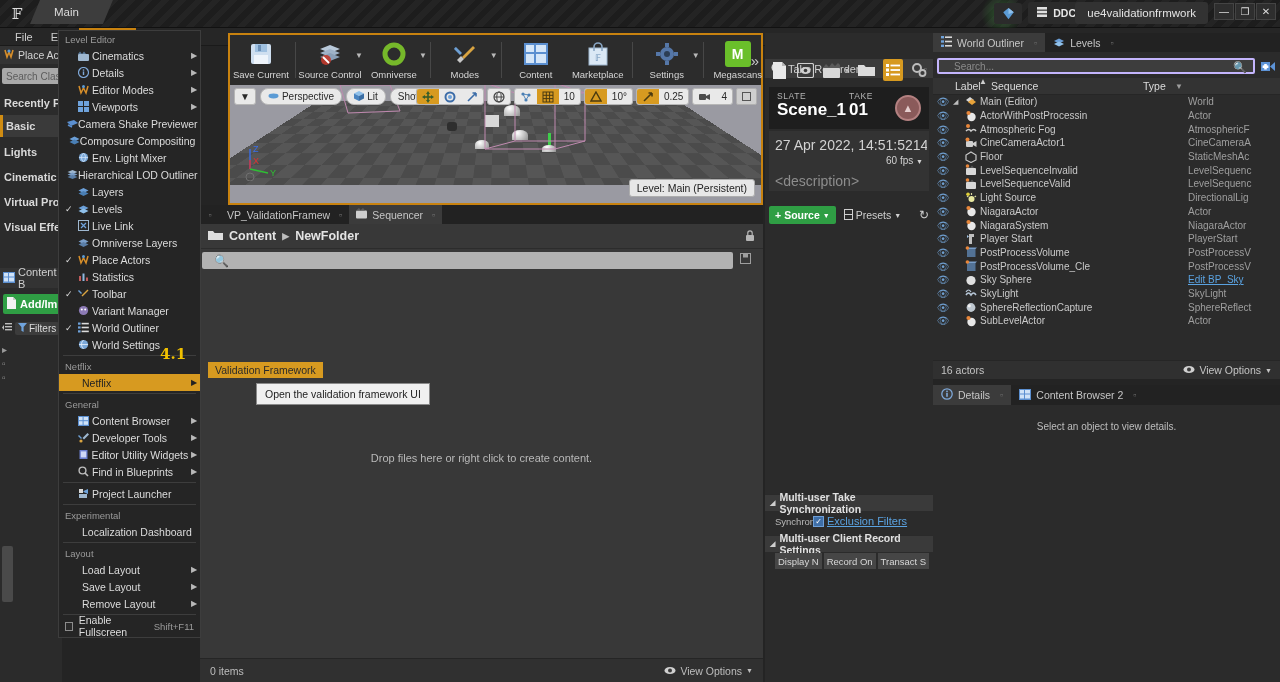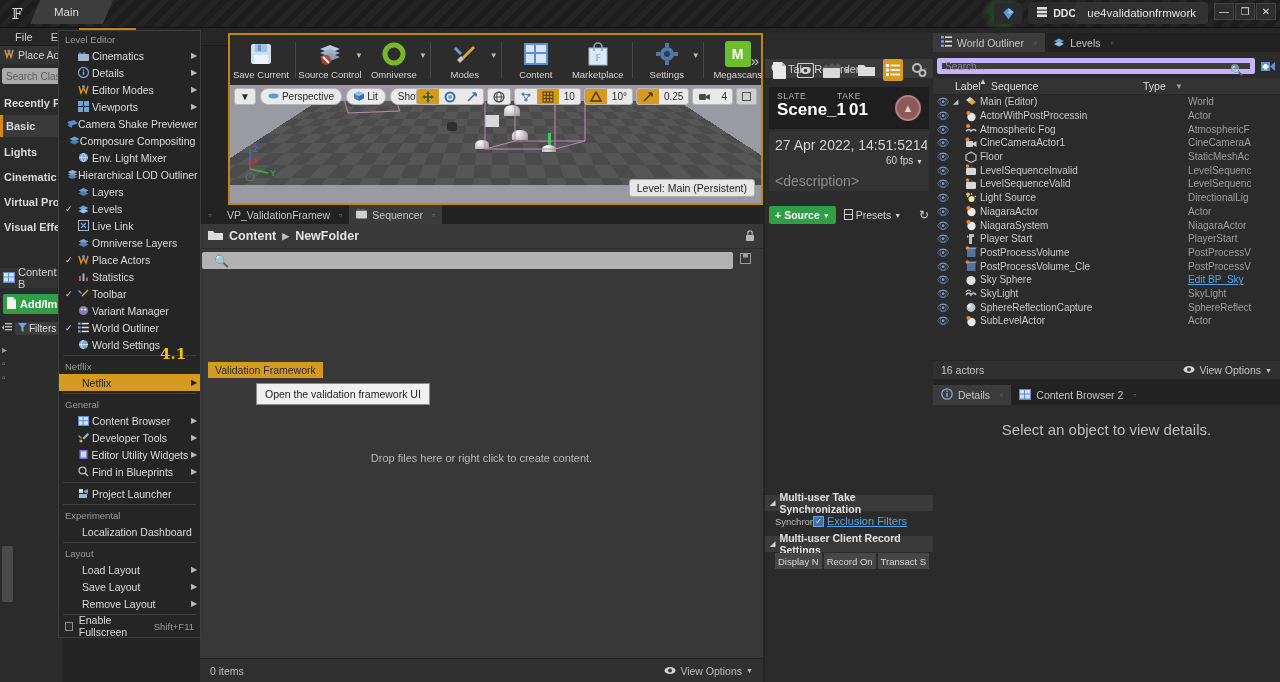--- a/index.html
+++ b/index.html
@@ -107,21 +107,21 @@
 
   
   #takerec{left:765px;top:33px;width:168px;height:649px;background:#2b2b2b;}
   #tr-tab{left:0;top:0;width:168px;height:19px;background:#3b3b3b;display:flex;align-items:center;gap:6px;padding-left:6px;margin-top:26px;}
   #tr-tab .x{margin-left:auto;margin-right:6px;color:#777;font-size:9px;}
   #tr-toolbar{left:4px;top:24px;width:160px;height:26px;display:flex;align-items:center;gap:6px;}
   .tri{width:22px;height:22px;display:flex;align-items:center;justify-content:center;color:#cfcfcf;font-size:13px;}
   .tri.on{background:#d79a20;border-radius:2px;color:#fff;}
   #slatebox{left:4px;top:54px;width:160px;height:42px;background:#1e1e1e;}
   #slate-lbl{left:8px;top:4px;font-size:8.5px;color:#b4b4b4;letter-spacing:.6px;}
-  #take-lbl{left:68px;top:4px;font-size:8.5px;color:#b4b4b4;letter-spacing:.6px;}
+  #take-lbl{left:80px;top:4px;font-size:8.5px;color:#b4b4b4;letter-spacing:.6px;}
   #slate-val{left:8px;top:13px;font-size:17px;color:#fff;font-weight:bold;}
   #take-val{left:80px;top:13px;font-size:17px;color:#fff;font-weight:bold;}
   #recbtn{right:8px;top:8px;width:26px;height:26px;border-radius:50%;background:#8a5a5a;border:2px solid #b48181;
     display:flex;align-items:center;justify-content:center;color:#e6cfcf;font-size:11px;}
   #metabox{left:4px;top:98px;width:160px;height:60px;background:#333;}
   #ts{left:6px;top:6px;font-size:14px;color:#d2d2d2;white-space:nowrap;overflow:hidden;width:152px;}
   #fps{right:6px;top:24px;font-size:10px;color:#d2d2d2;}
   #desc{left:6px;top:42px;font-size:14px;color:#8d8d8d;}
   #srcbar{left:4px;top:172px;width:160px;height:20px;display:flex;align-items:center;gap:8px;}
   #srcbtn{background:#2f9e44;border-radius:2px;height:18px;padding:0 6px;display:flex;align-items:center;gap:3px;
@@ -138,22 +138,22 @@
   #mu-cols{left:0;top:519px;width:168px;height:18px;display:flex;align-items:center;padding-left:10px;gap:2px;}
   .mucol{background:#464646;height:16px;display:flex;align-items:center;padding:0 3px;font-size:9.5px;
     color:#d8d8d8;white-space:nowrap;overflow:hidden;}
 
   
   #outliner{left:933px;top:33px;width:347px;height:345px;background:#2b2b2b;}
   #ol-tabs{left:0;top:0;width:347px;height:19px;background:#222;display:flex;align-items:flex-end;}
   .oltab{height:19px;display:flex;align-items:center;gap:5px;padding:0 8px;font-size:10.5px;color:#c6c6c6;}
   .oltab.active{background:#3b3b3b;}
   .oltab .x{color:#6f6f6f;font-size:9px;margin-left:5px;}
-  #ol-search{left:4px;top:25px;width:318px;height:16px;background:#3d3d3d;border:5px solid #c4b5fd;
-    border-radius:2px;display:flex;align-items:center;padding-left:3px;color:#8b8b8b;font-size:10px;}
+  #ol-search{left:4px;top:25px;width:318px;height:16px;background:#3d3d3d;border:2px solid #c4b5fd;
+    border-radius:2px;display:flex;align-items:center;padding-left:15px;color:#8b8b8b;font-size:10px;}
   #ol-s-icon{position:absolute;right:6px;top:1px;color:#ddd;font-size:11px;}
   #ol-add{position:absolute;right:4px;top:25px;width:17px;height:16px;color:#5d93d6;font-size:12px;
     display:flex;align-items:center;justify-content:center;}
   #ol-head{left:0;top:45px;width:347px;height:17px;background:#333;display:flex;align-items:center;
     font-size:10.5px;color:#dcdcdc;border-bottom:1px solid #262626;}
   #ol-head .c1{width:58px;padding-left:22px;position:relative;}
   #ol-head .c2{width:152px;}
   #ol-head .c3{flex:1;position:relative;}
   .sortarrow{position:absolute;left:46px;top:-3px;color:#cfcfcf;font-size:8px;}
   .sortarrow2{position:absolute;left:32px;top:2px;color:#9d9d9d;font-size:8px;}
@@ -167,21 +167,21 @@
   #ol-status{left:0;top:327px;width:347px;height:19px;background:#303030;border-top:1px solid #262626;
     display:flex;align-items:center;justify-content:space-between;padding:0 8px;font-size:10.5px;color:#c4c4c4;}
   #ol-status .vo{display:flex;align-items:center;gap:4px;}
 
   
   #details{left:933px;top:385px;width:347px;height:297px;background:#2b2b2b;}
   #dt-tabs{left:0;top:0;width:347px;height:20px;background:#222;display:flex;align-items:flex-end;}
   .dttab{height:20px;display:flex;align-items:center;gap:5px;padding:0 8px;font-size:10.5px;color:#c6c6c6;}
   .dttab.active{background:#3b3b3b;}
   .dttab .x{color:#6f6f6f;font-size:9px;margin-left:5px;}
-  #dt-msg{left:0;top:36px;width:347px;text-align:center;font-size:15px;color:#bdbdbd;}
+  #dt-msg{left:0;top:36px;width:347px;text-align:center;font-size:10px;color:#bdbdbd;}
 
   
   #winmenu{left:58px;top:30px;width:143px;background:#252525;border:1px solid #3d3d3d;z-index:50;
     padding-bottom:2px;}
   .mhead{height:16px;display:flex;align-items:center;padding-left:6px;font-size:9.5px;color:#9b9b9b;}
   .mi{height:17px;display:flex;align-items:center;font-size:10.5px;color:#dcdcdc;position:relative;padding-left:6px;}
   .mi .chk{width:10px;font-size:9px;color:#ddd;}
   .mi .mico{width:17px;display:flex;align-items:center;justify-content:center;font-size:10px;}
   .mi .mlbl{flex:1;white-space:nowrap;}
   .mi .arr{width:12px;text-align:center;font-size:8px;color:#b9b9b9;}

